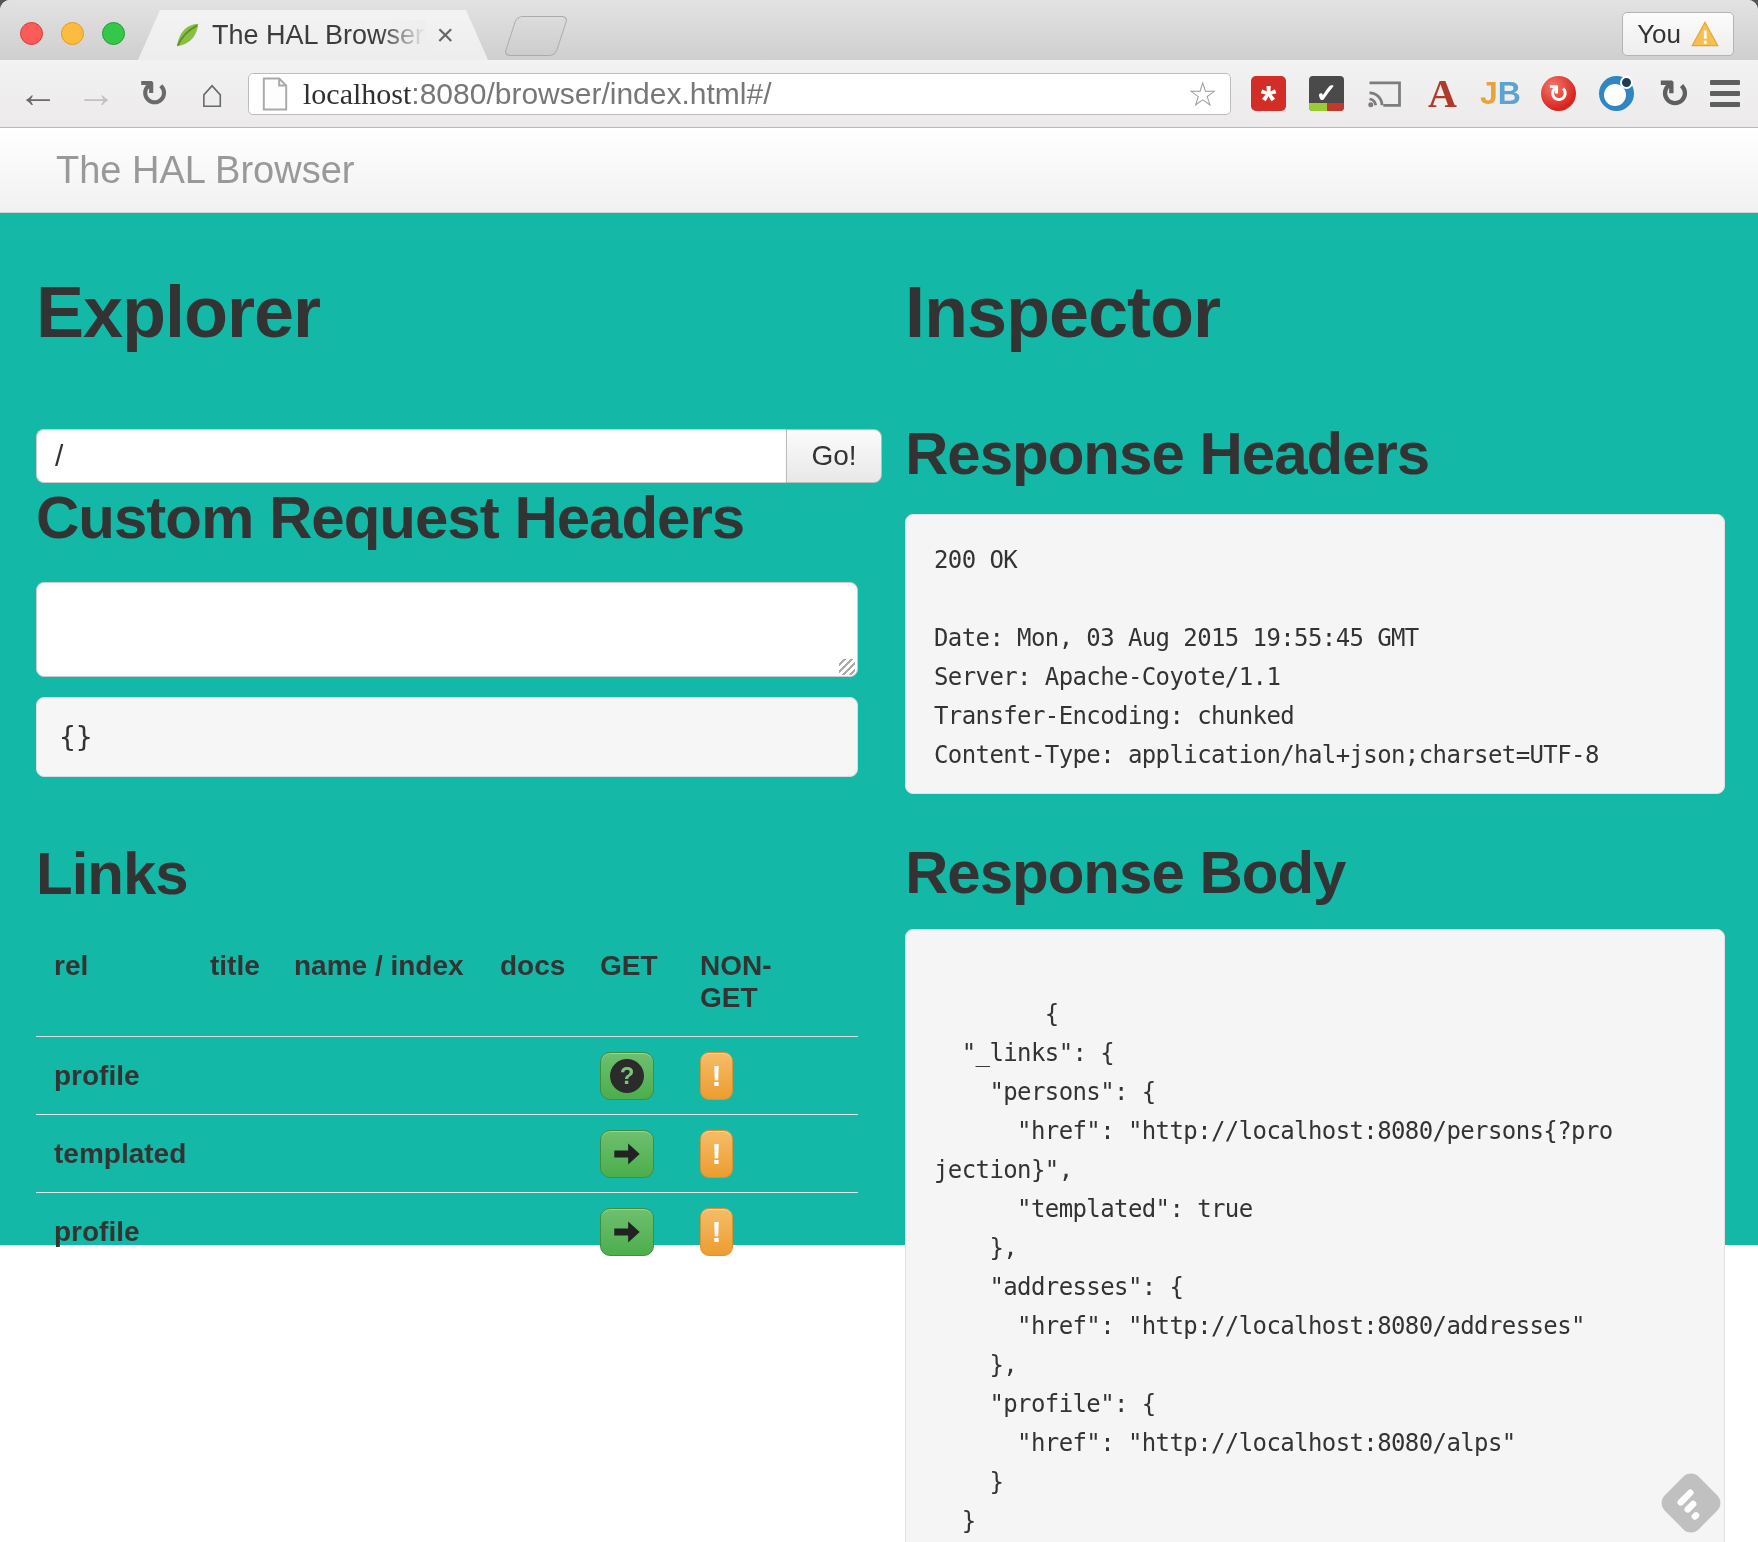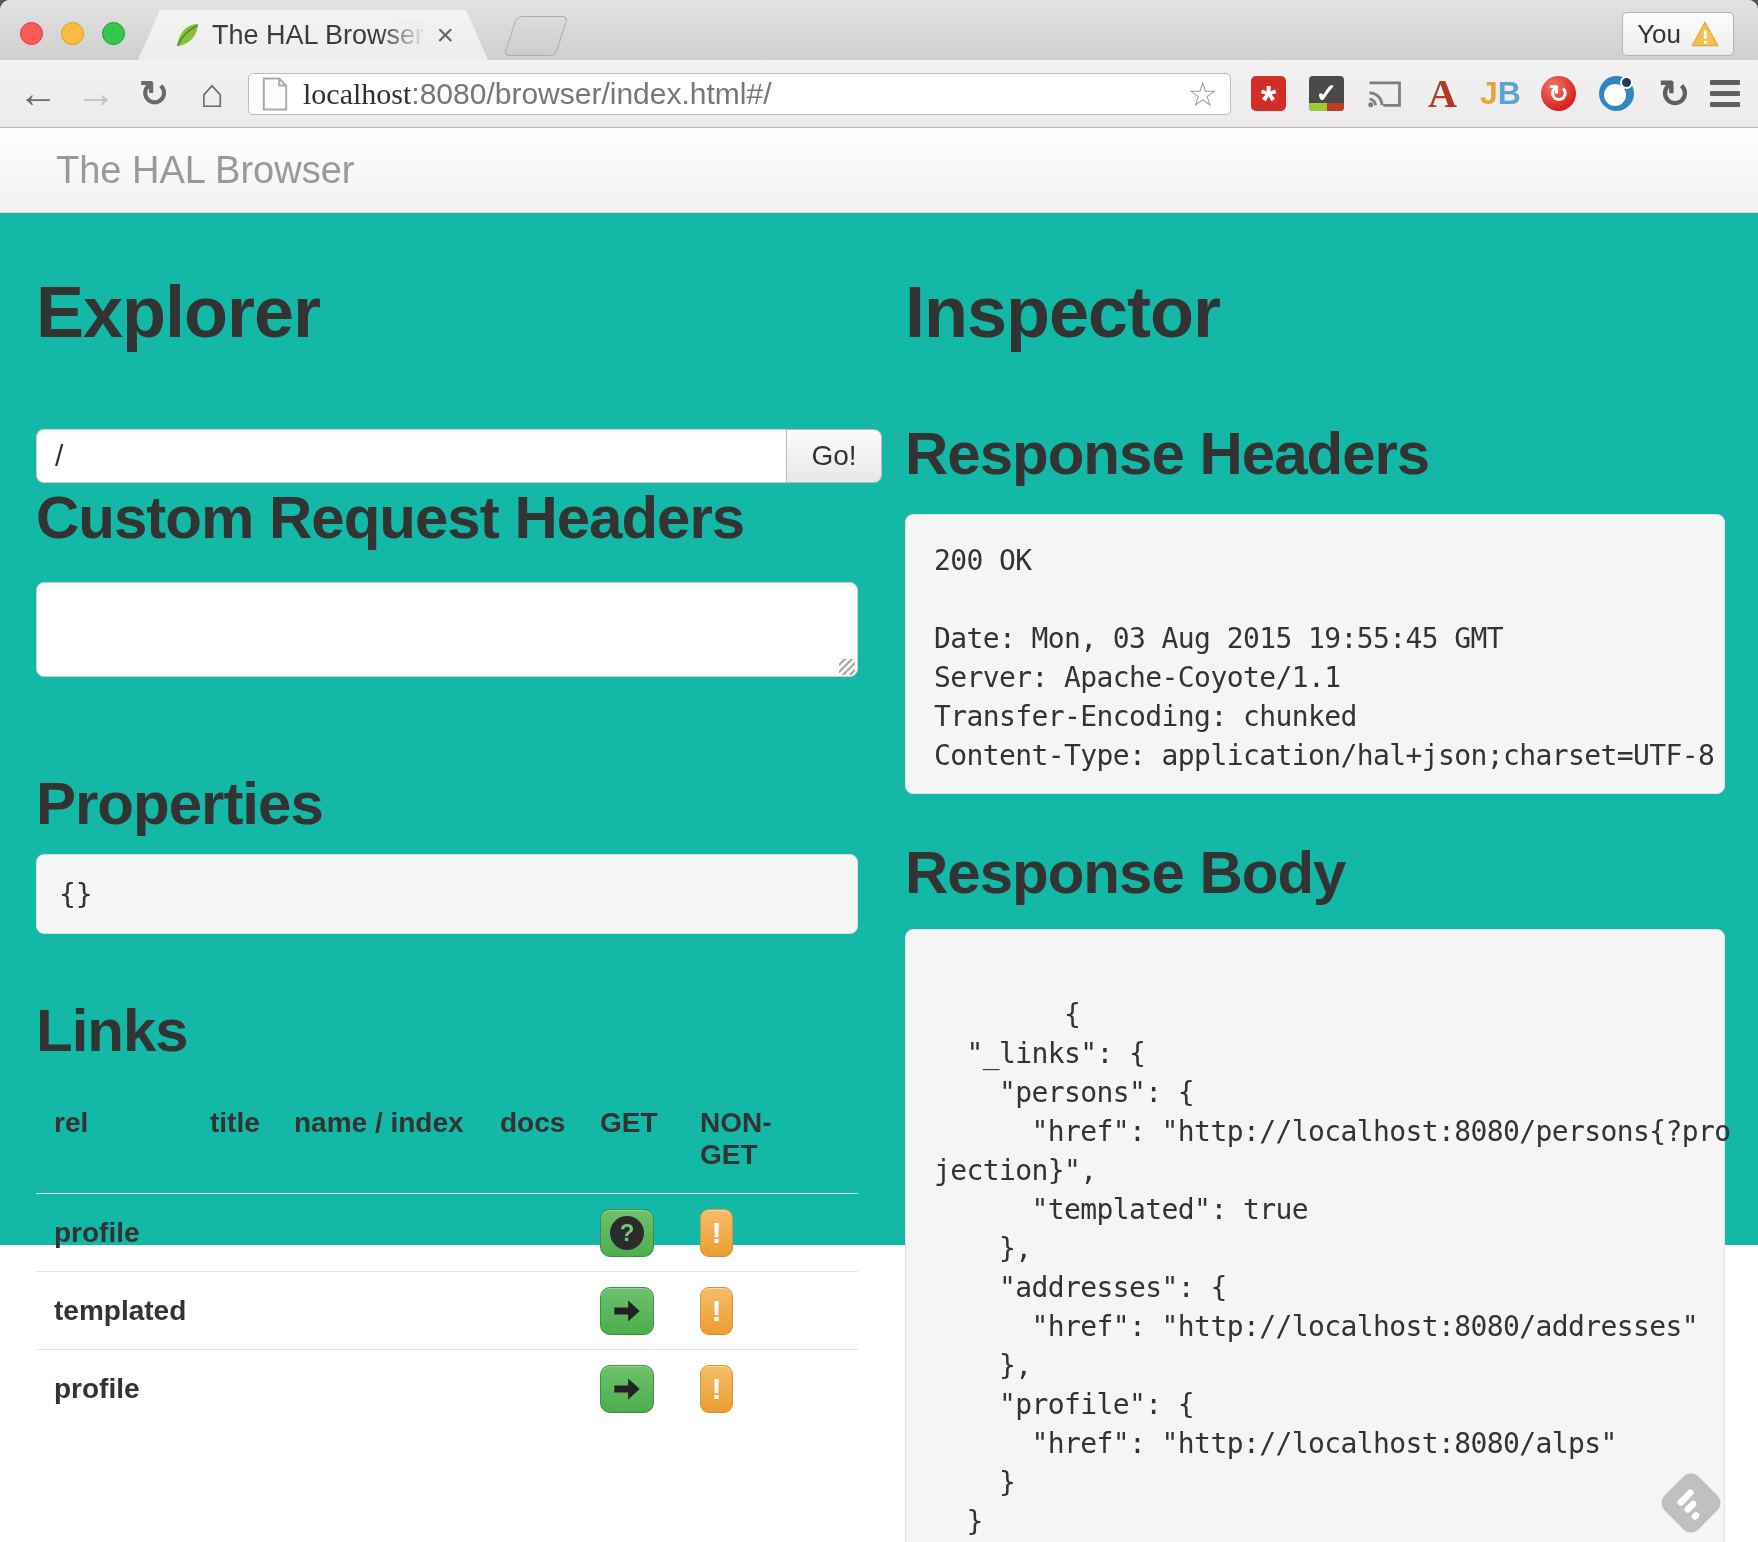--- a/index.html
+++ b/index.html
@@ -121,21 +121,21 @@
              justify-content:center; box-shadow:inset 0 1px 0 rgba(255,255,255,.3); }
   .icon-q { width:34px; height:34px; border-radius:50%; background:#2b2b2b; color:#7ac57a;
             font-size:24px; font-weight:bold; display:flex; align-items:center;
             justify-content:center; }
   .btn-nonget { width:33px; height:48px; border:1px solid #d89335; border-radius:9px;
              background:linear-gradient(#f5bd68,#ec9d2f); color:#fff; font-size:30px;
              font-weight:bold; box-shadow:inset 0 1px 0 rgba(255,255,255,.4); }
 
   .h2-resp { margin-top:66px; }
   .well { background:#f5f5f5; border:1px solid #e2e2e2; border-radius:8px;
-          font-family:"DejaVu Sans Mono", monospace; font-size:28px; letter-spacing:-0.6px;
+          font-family:"DejaVu Sans Mono", monospace; font-size:24px; letter-spacing:-0.6px;
           color:#333; line-height:39px; white-space:pre; padding:26px 28px; }
   .well-headers { margin-top:26px; width:820px; height:280px; }
   .h2-body { margin-top:44px; }
   .well-body { margin-top:22px; width:820px; height:700px; position:relative; }
 
   .feedly { position:absolute; right:-10px; top:530px; opacity:.92; }
 </style>
 </head>
 <body>
 
@@ -228,21 +228,20 @@
         <input class="addr-input" type="text" value="/" style="">
         <button class="go-btn">Go!</button>
       </div>
 
       <h2 class="h2-custom">Custom Request Headers</h2>
       <div class="ta-wrap">
         <textarea class="headers-textarea" style=""></textarea>
         <span class="ta-grip"></span>
       </div>
 
-      <h2 class="h2-props">Properties</h2>
       <div class="props-box">{}</div>
 
       <h2 class="h2-links">Links</h2>
       <div class="ltable">
         <div class="thead">
           <span class="td td-rel">rel</span>
           <span class="td td-title">title</span>
           <span class="td td-name">name / index</span>
           <span class="td td-docs">docs</span>
           <span class="td td-get">GET</span>

